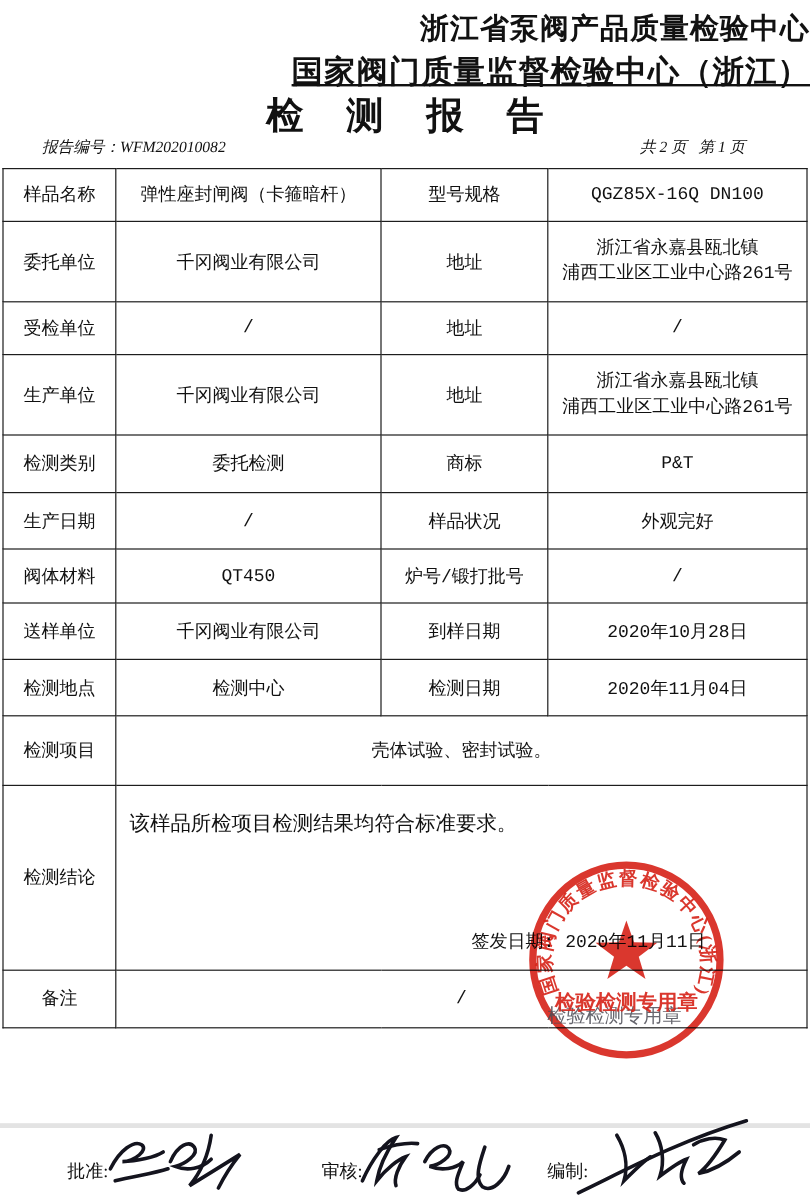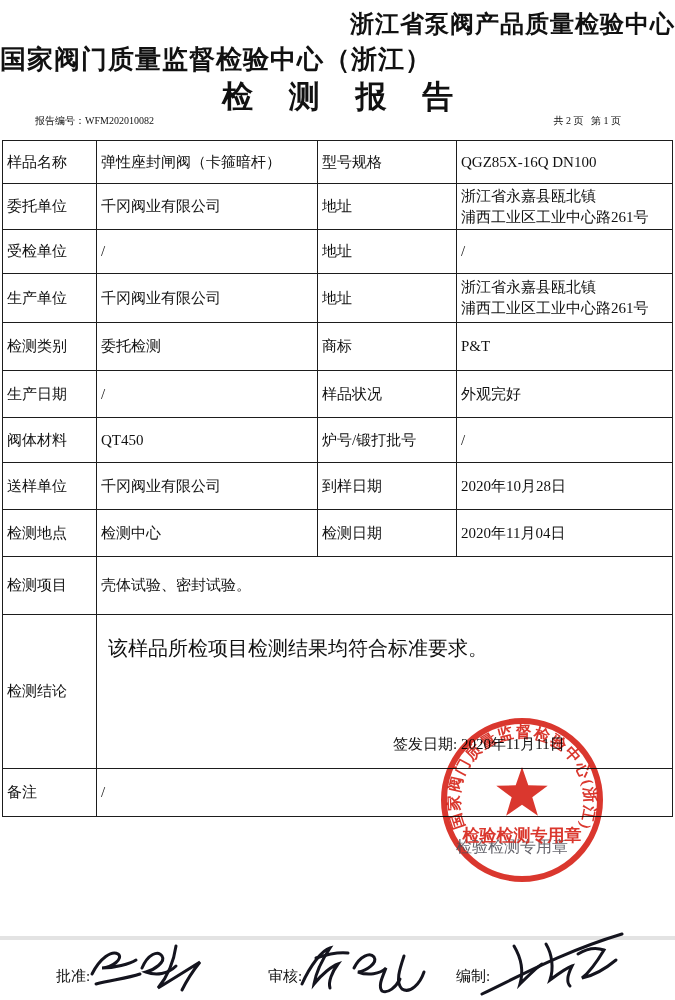--- a/index.html
+++ b/index.html
@@ -1,34 +1,34 @@
 <!DOCTYPE html>
 <html><head>
 <meta charset="utf-8">
 <style>
   html,body{margin:0;padding:0;background:#ffffff;}
   .page{position:relative;width:675px;height:1000px;background:#fff;overflow:hidden;
         font-family:"Liberation Serif","DejaVu Serif",serif;color:#111;}
   .org-line1{position:absolute;top:8px;left:0;width:100%;text-align:right;
              font-size:24px;font-weight:700;letter-spacing:1px;}
-  .org-line2{position:absolute;top:42px;left:0;width:100%;text-align:left;
-             font-size:26px;font-weight:700;letter-spacing:1px;}
+  .org-line2{position:absolute;top:42px;left:0;width:100%;text-align:right;
+             font-size:26px;font-weight:700;letter-spacing:1px;text-decoration:underline;}
   .report-title{position:absolute;top:76px;left:0;width:100%;text-align:center;
              font-size:31px;font-weight:700;letter-spacing:14px;text-indent:14px;}
   .report-no-line{position:absolute;top:114px;left:35px;right:54px;display:flex;
-             justify-content:space-between;font-size:10px;}
+             justify-content:space-between;font-size:13px;font-style:italic;}
   .report-no-line .pages{white-space:pre;}
   table.report{position:absolute;left:2px;top:140px;width:670px;border-collapse:collapse;
              table-layout:fixed;}
-  table.report td{border:1.5px solid #1d1d1d;font-size:15px;text-align:left;
-             vertical-align:middle;padding:0 4px;overflow:hidden;}
+  table.report td{border:1.5px solid #1d1d1d;font-size:15px;text-align:center;
+             vertical-align:middle;padding:12px 4px;overflow:hidden;font-family:Liberation Mono, monospace;}
   td.pre{white-space:pre-line;line-height:21px;}
   td.left-val{text-align:left;padding-left:11px;margin-left:39px;}
   td.concl{position:relative;text-align:left;vertical-align:top;}
-  .concl-text{position:absolute;top:20px;left:11px;font-size:20px;}
+  .concl-text{position:absolute;top:20px;left:11px;font-size:17px;}
   .sign-date{position:absolute;left:296px;bottom:14px;font-size:15px;}
   .stamp{position:absolute;left:438px;top:716px;width:168px;height:168px;z-index:6;
              mix-blend-mode:multiply;pointer-events:none;}
   .smudge{position:absolute;left:0;top:936px;width:675px;height:4px;background:#e3e3e3;}
   .sig-block{position:absolute;z-index:2;}
   .sig-block .sig-label{position:absolute;left:0;top:29px;font-size:15px;margin-left:16px;}
   .sig-block svg{position:absolute;top:0;}
   .s1{left:40px;top:938px;width:175px;height:60px;}
   .s1 svg{left:38px;}
   .s2{left:252px;top:938px;width:180px;height:62px;}

